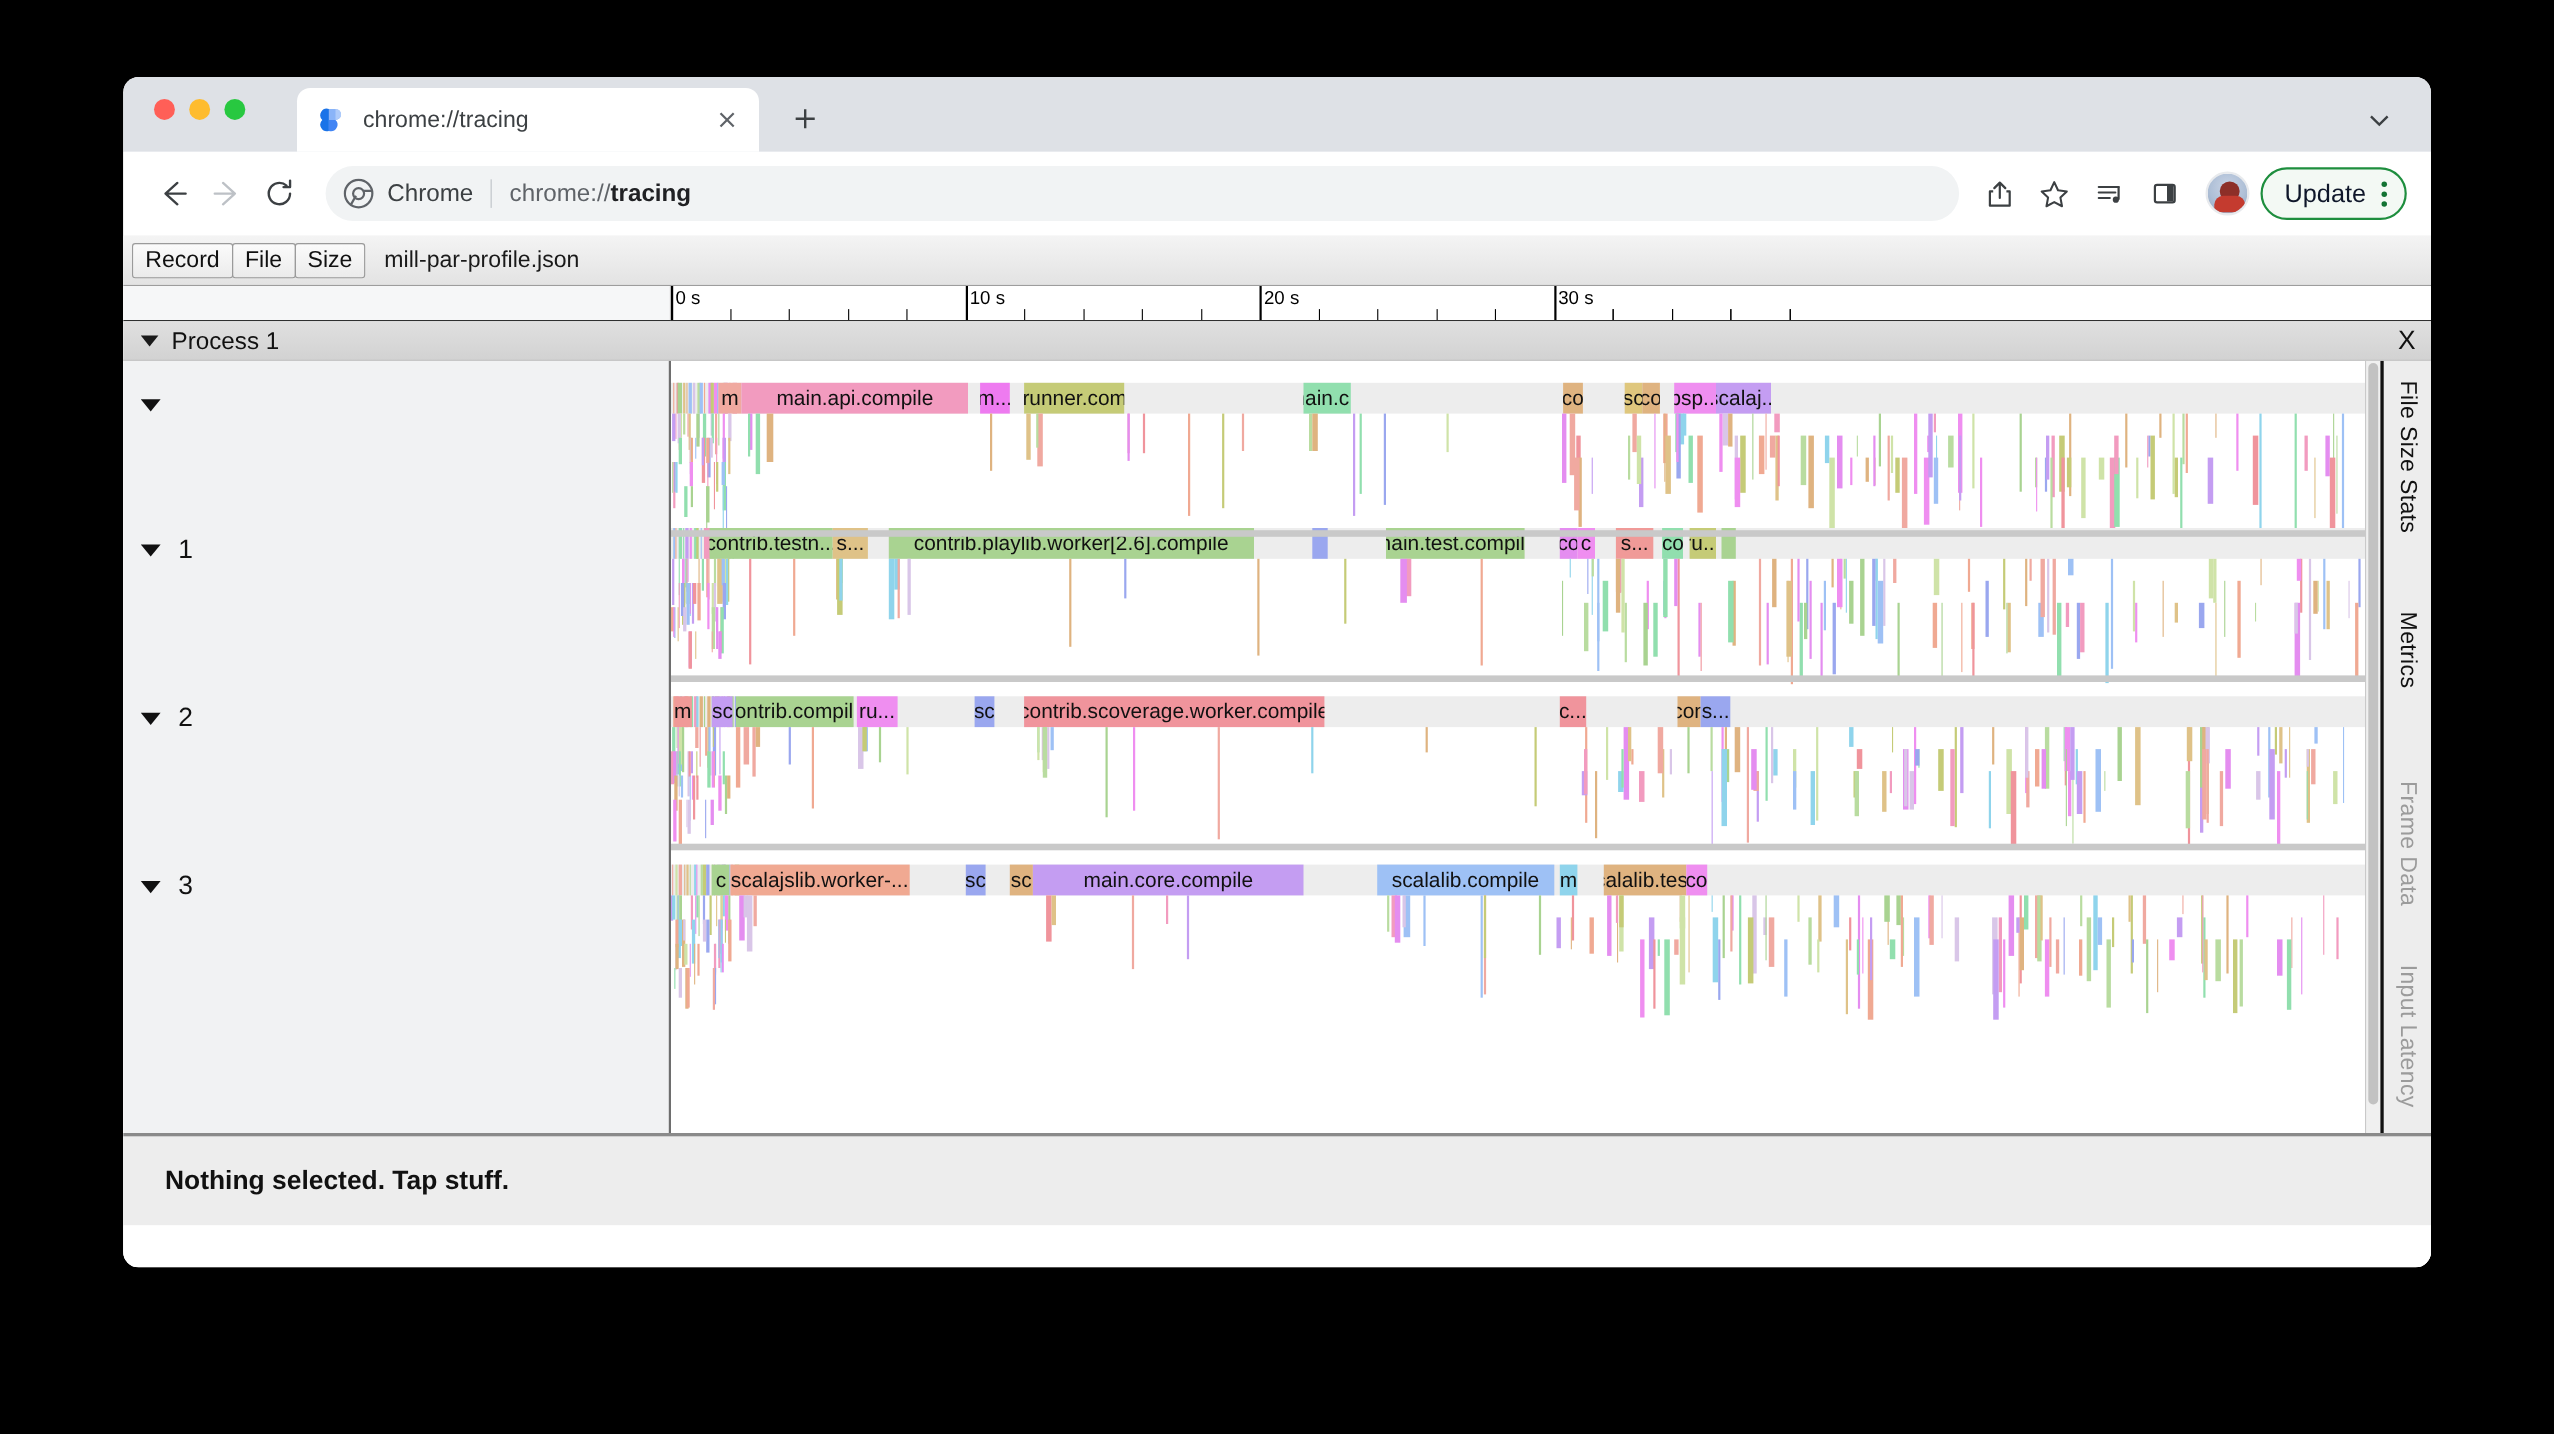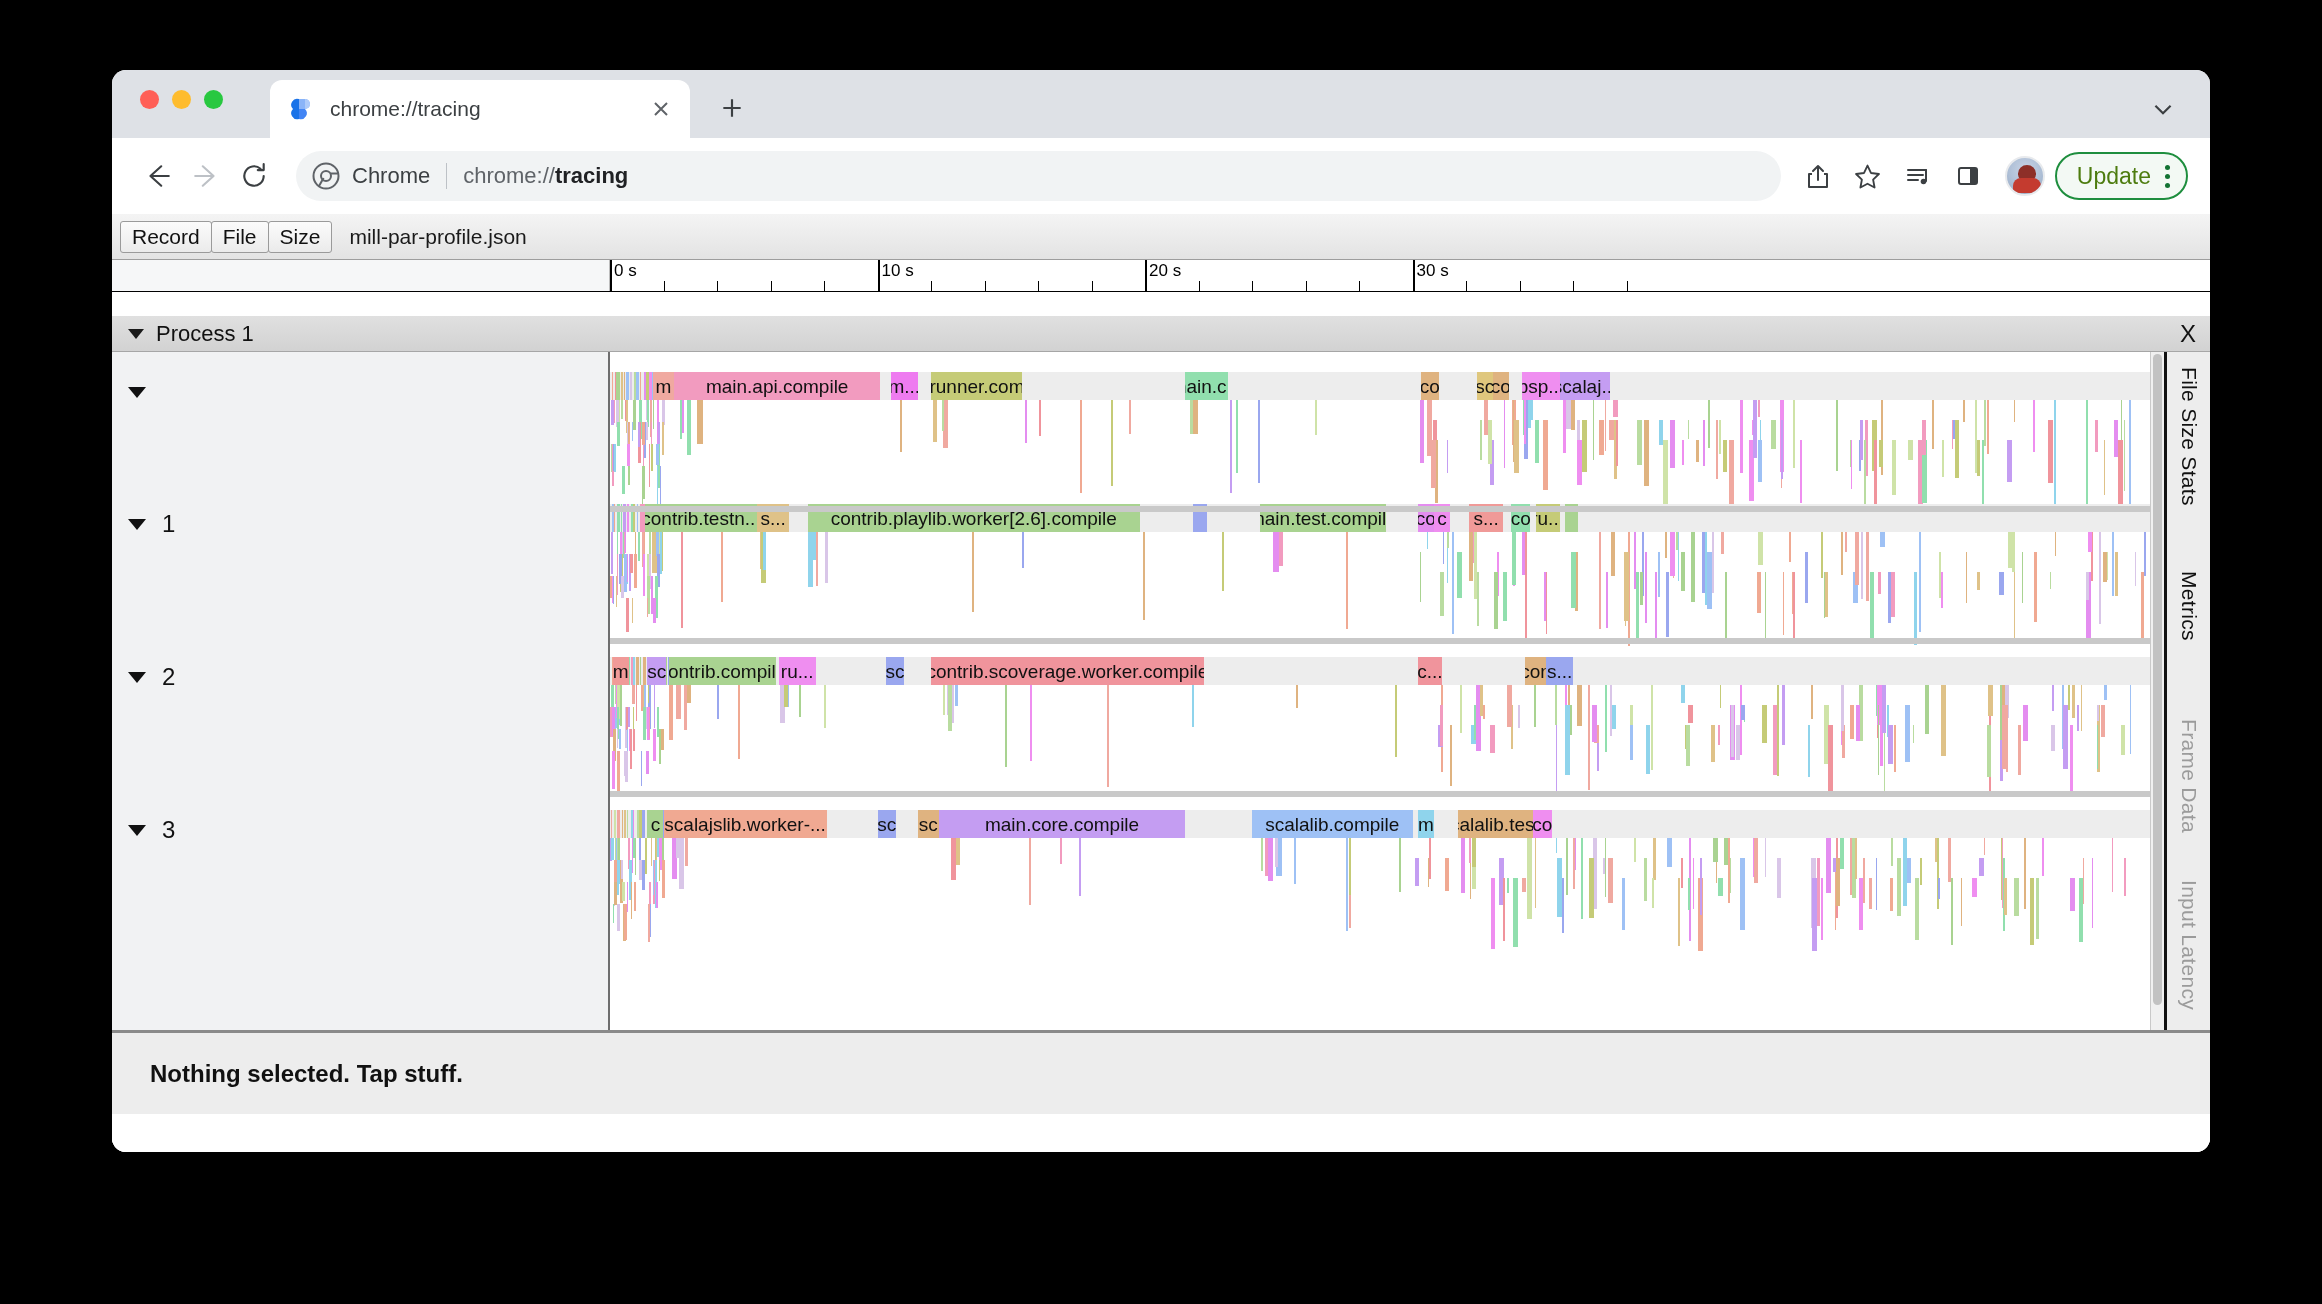--- a/index.html
+++ b/index.html
@@ -154,21 +154,21 @@
   #update-btn {
     height: 48px;
     border: 2px solid #1e8e3e;
     border-radius: 24px;
     display: flex; align-items: center;
     padding: 0 10px 0 20px;
     color: #137333;
     background: #f3f9f4;
     gap: 14px;
   }
-  #update-label { font-size: 23px; color: #4d7c0f; }
+  #update-label { font-size: 23px; color: #0f172a; }
   #update-menu {
     display: flex; flex-direction: column; gap: 4px;
     padding-right: 6px;
   }
   #update-menu i { display: block; width: 5px; height: 5px; border-radius: 50%; background: #137333; }
 
   
   #tracing {
     height: calc(1082px - 68px - 76px);
     background: #fff;
@@ -259,21 +259,20 @@
   }
 
   
   #process-header {
     height: 36px;
     background: linear-gradient(to bottom, #e0e0e0 0%, #d2d2d2 100%);
     border-bottom: 1px solid #a6a6a6;
     display: flex;
     align-items: center;
     position: relative;
-    margin-top: 24px;
   }
   #process-caret {
     margin-left: 16px; margin-right: 12px;
     width: 0; height: 0;
     border-left: 8px solid transparent;
     border-right: 8px solid transparent;
     border-top: 10px solid #1a1a1a;
   }
   #process-title { font-size: 22px; color: #111; }
   #process-close {

